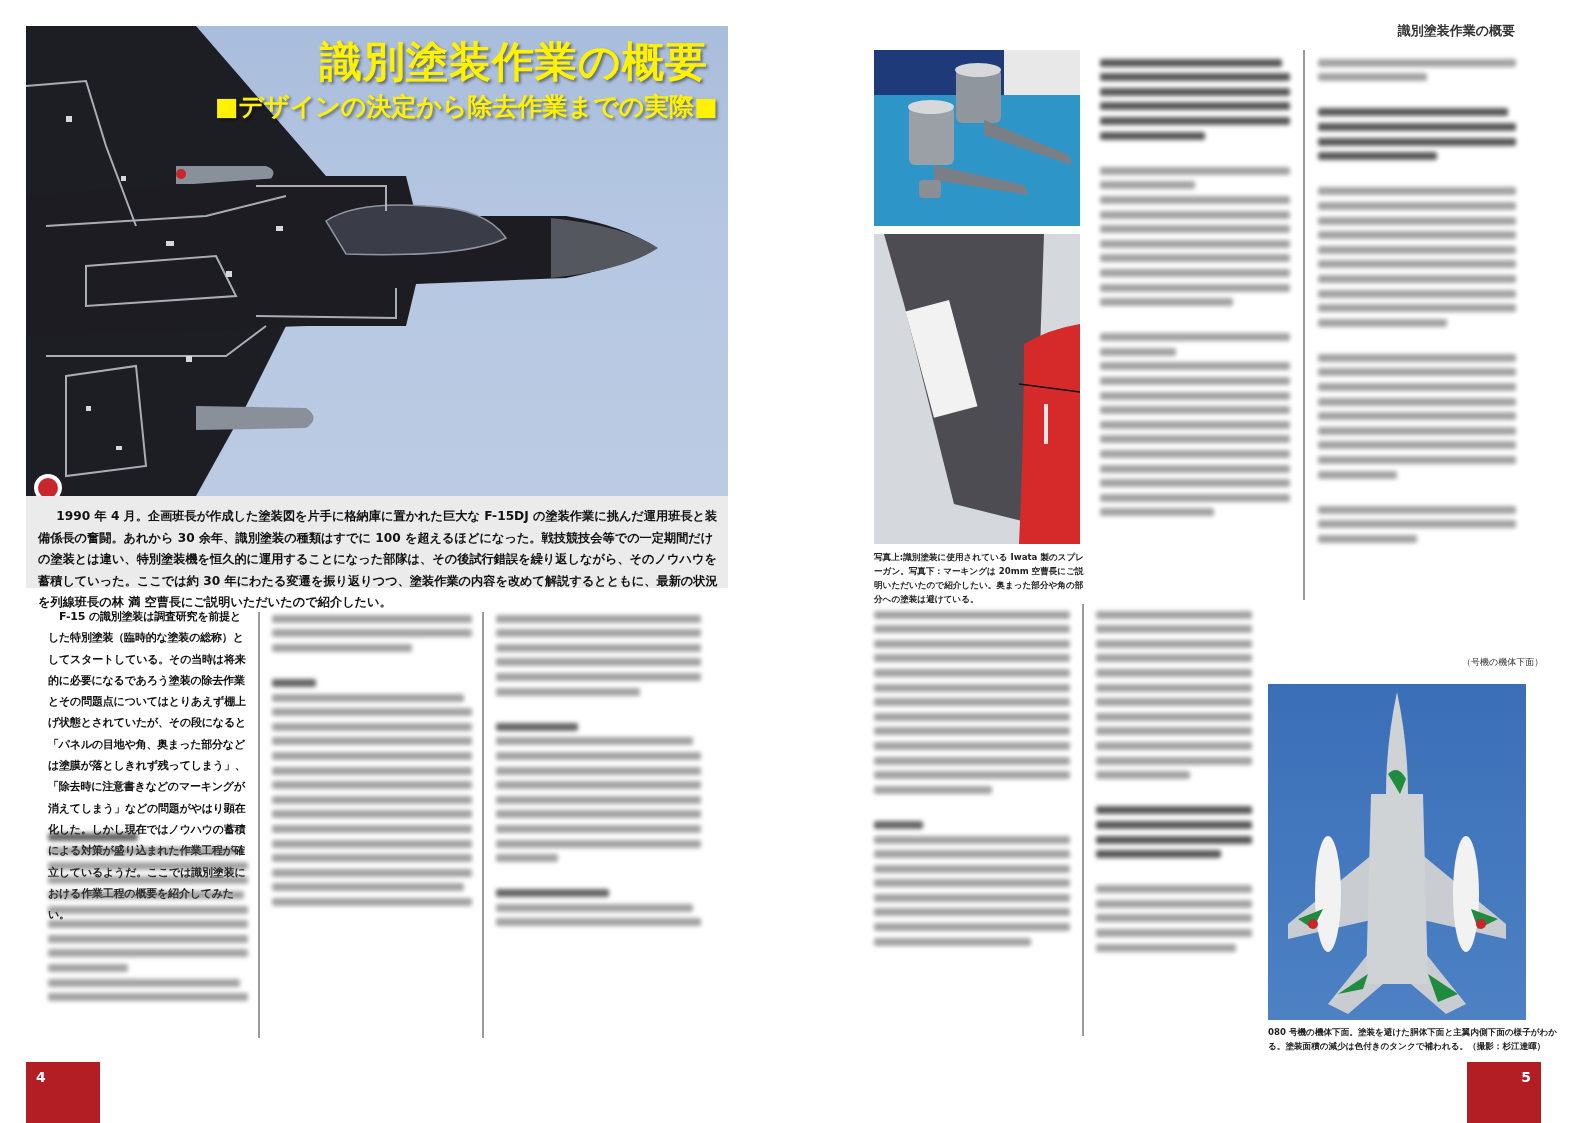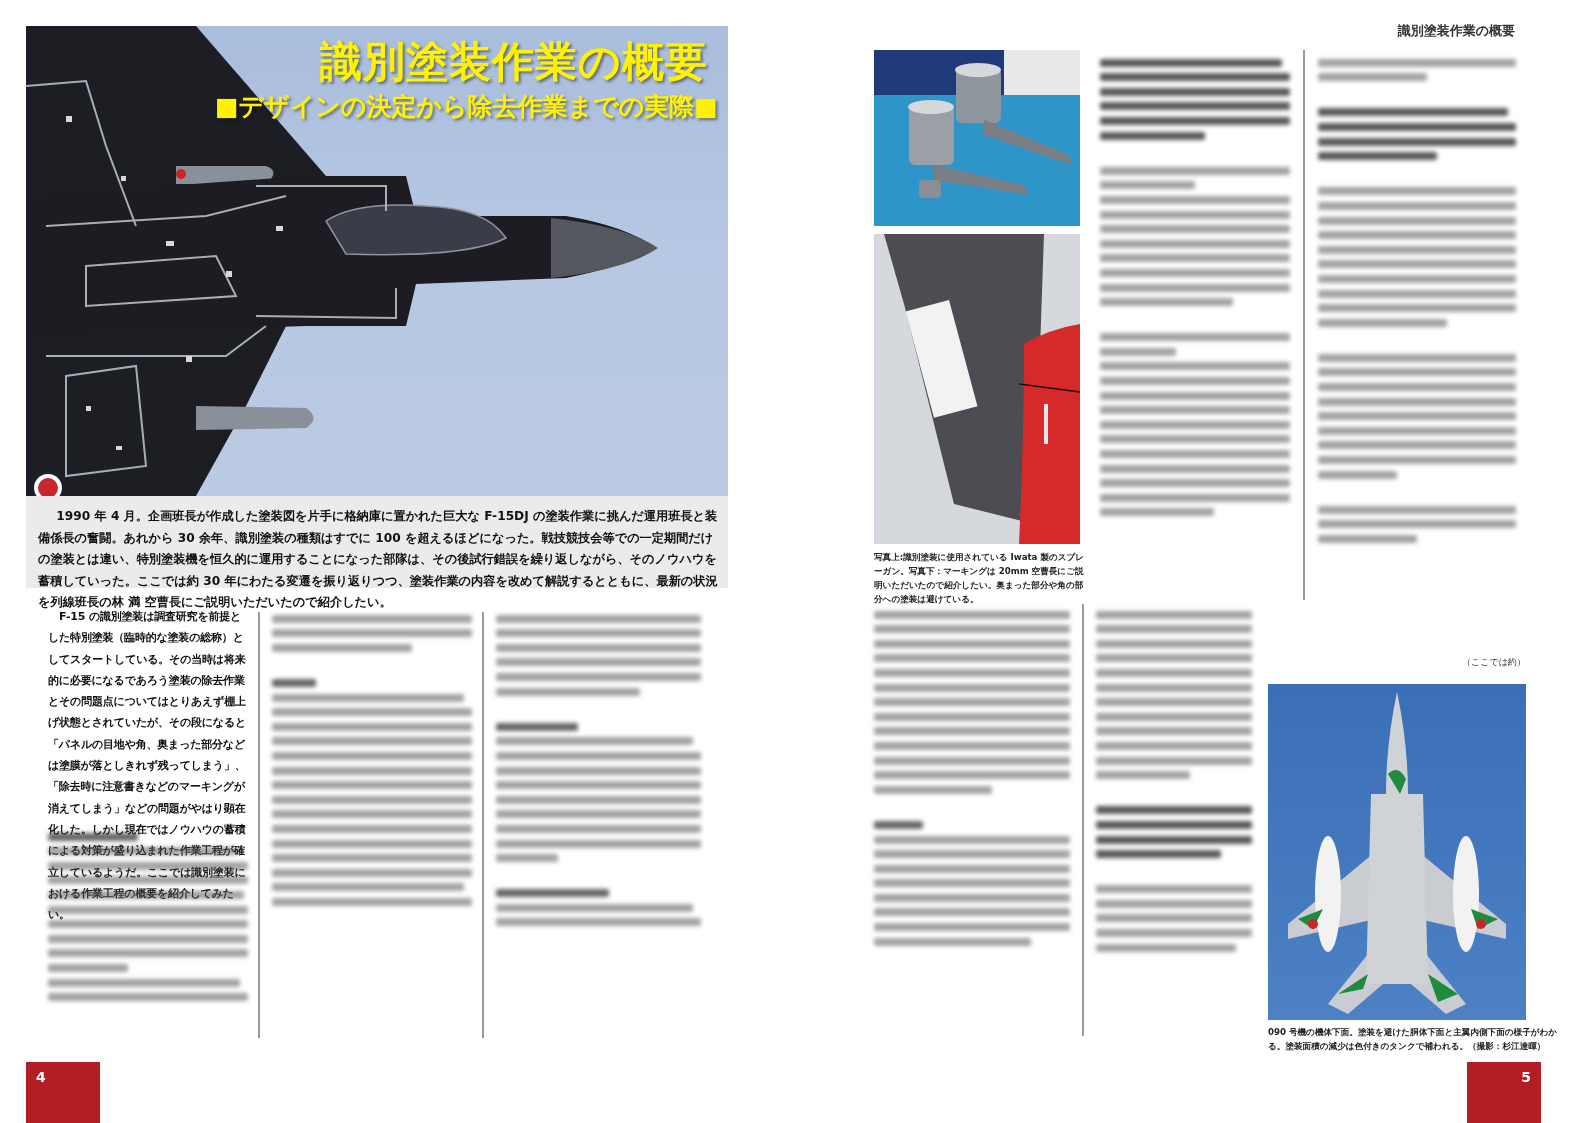--- a/index.html
+++ b/index.html
@@ -305,21 +305,21 @@
     <div class="blur-line" style="width:100%"></div>
   <div class="blur-line" style="width:100%"></div>
     <div class="blur-line" style="width:100%"></div>
   <div class="blur-line" style="width:40%"></div>
     <div class="blur-gap"></div>
   <div class="blur-line" style="width:100%"></div>
     <div class="blur-line" style="width:100%"></div>
   <div class="blur-line" style="width:50%"></div>
 </div>
 
-<div class="continued">（ここでは約）</div>
+<div class="continued">（号機の機体下面）</div>
 
 <div class="blur-block" style="left:874px; top:604px; width:196px;">
   <div class="blur-line" style="width:100%"></div>
     <div class="blur-line" style="width:100%"></div>
   <div class="blur-line" style="width:100%"></div>
     <div class="blur-line" style="width:100%"></div>
   <div class="blur-line" style="width:100%"></div>
     <div class="blur-line" style="width:100%"></div>
   <div class="blur-line" style="width:100%"></div>
     <div class="blur-line" style="width:100%"></div>
@@ -383,15 +383,15 @@
     <path d="M120,90 Q130,80 138,95 L132,110 Z" fill="#1f8b3f"></path>
     <path d="M30,235 L55,225 L45,245 Z" fill="#1f8b3f"></path>
     <path d="M203,225 L230,235 L210,245 Z" fill="#1f8b3f"></path>
     <path d="M70,310 L100,290 L95,305 Z" fill="#1f8b3f"></path>
     <path d="M160,290 L190,310 L170,318 Z" fill="#1f8b3f"></path>
 
     <circle cx="45" cy="240" r="5" fill="#c8262b"></circle>
     <circle cx="213" cy="240" r="5" fill="#c8262b"></circle>
   </svg>
 </div>
-<div class="caption-small caption-2">090 号機の機体下面。塗装を避けた胴体下面と主翼内側下面の様子がわかる。塗装面積の減少は色付きのタンクで補われる。（撮影：杉江達暉）</div>
+<div class="caption-small caption-2">080 号機の機体下面。塗装を避けた胴体下面と主翼内側下面の様子がわかる。塗装面積の減少は色付きのタンクで補われる。（撮影：杉江達暉）</div>
 
 <div class="folio folio-right">5</div>
 
 </body></html>

